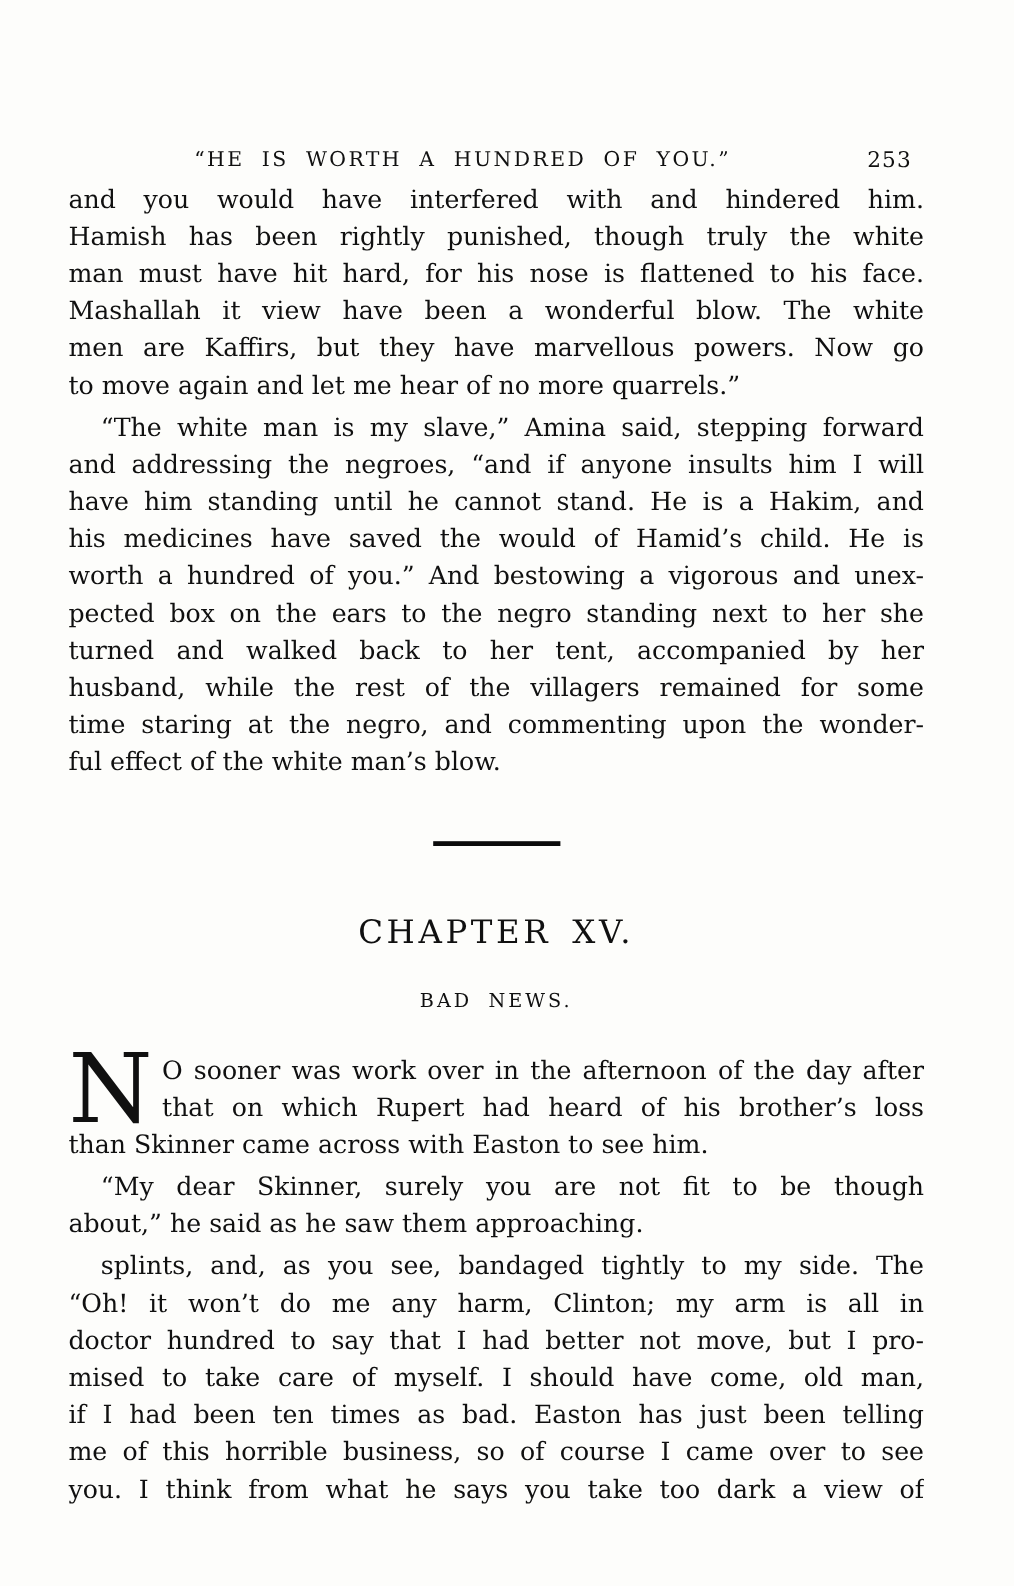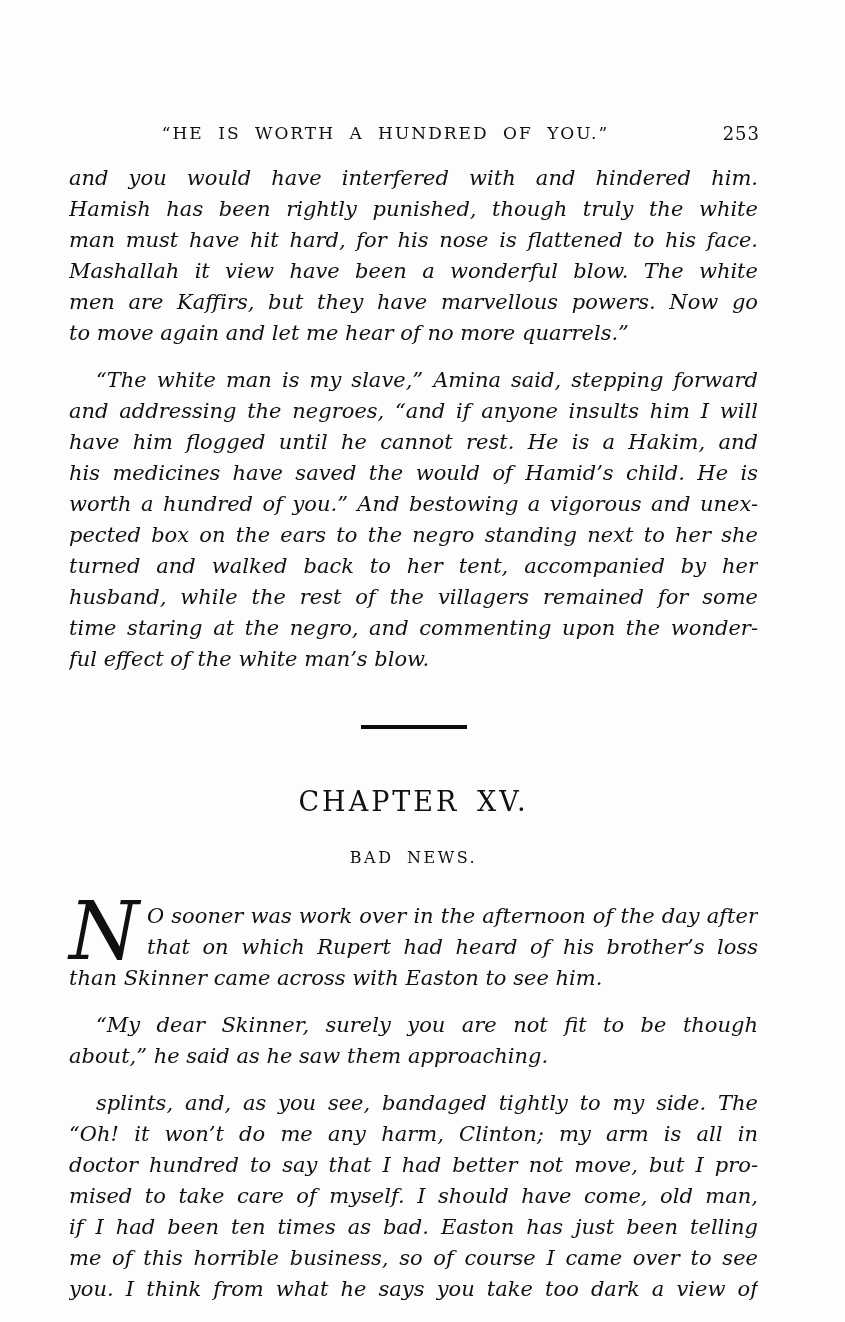--- a/index.html
+++ b/index.html
@@ -38,21 +38,21 @@
   }
   .content {
     position: absolute;
     left: 53px;
     top: 0;
     width: 721px;
     padding-top: 147px;
     font-size: 21px;
     line-height: 31px;
   }
-  .para { margin: 16px; font-style: italic; }
+  .para { margin: 4px; }
   .line {
     text-align: justify;
     text-align-last: justify;
     overflow: hidden;
     white-space: nowrap;
   }
   .para .line:last-child { text-align-last: left; }
   .para.continues .line:last-child { text-align-last: justify; }
   .para.indent .line:first-child { text-indent: 27px; }
   .divider {
@@ -103,21 +103,21 @@
         <div class="line">Hamish has been rightly punished, though truly the white</div>
         <div class="line">man must have hit hard, for his nose is flattened to his face.</div>
         <div class="line">Mashallah it view have been a wonderful blow. The white</div>
         <div class="line">men are Kaffirs, but they have marvellous powers. Now go</div>
         <div class="line">to move again and let me hear of no more quarrels.”</div>
       </div>
 
     <div class="para indent">
         <div class="line">“The white man is my slave,” Amina said, stepping forward</div>
         <div class="line">and addressing the negroes, “and if anyone insults him I will</div>
-        <div class="line">have him flogged until he cannot rest. He is a Hakim, and</div>
+        <div class="line">have him standing until he cannot stand. He is a Hakim, and</div>
         <div class="line">his medicines have saved the would of Hamid’s child. He is</div>
         <div class="line">worth a hundred of you.” And bestowing a vigorous and unex-</div>
         <div class="line">pected box on the ears to the negro standing next to her she</div>
         <div class="line">turned and walked back to her tent, accompanied by her</div>
         <div class="line">husband, while the rest of the villagers remained for some</div>
         <div class="line">time staring at the negro, and commenting upon the wonder-</div>
         <div class="line">ful effect of the white man’s blow.</div>
       </div>
 
     <div class="divider"></div>

